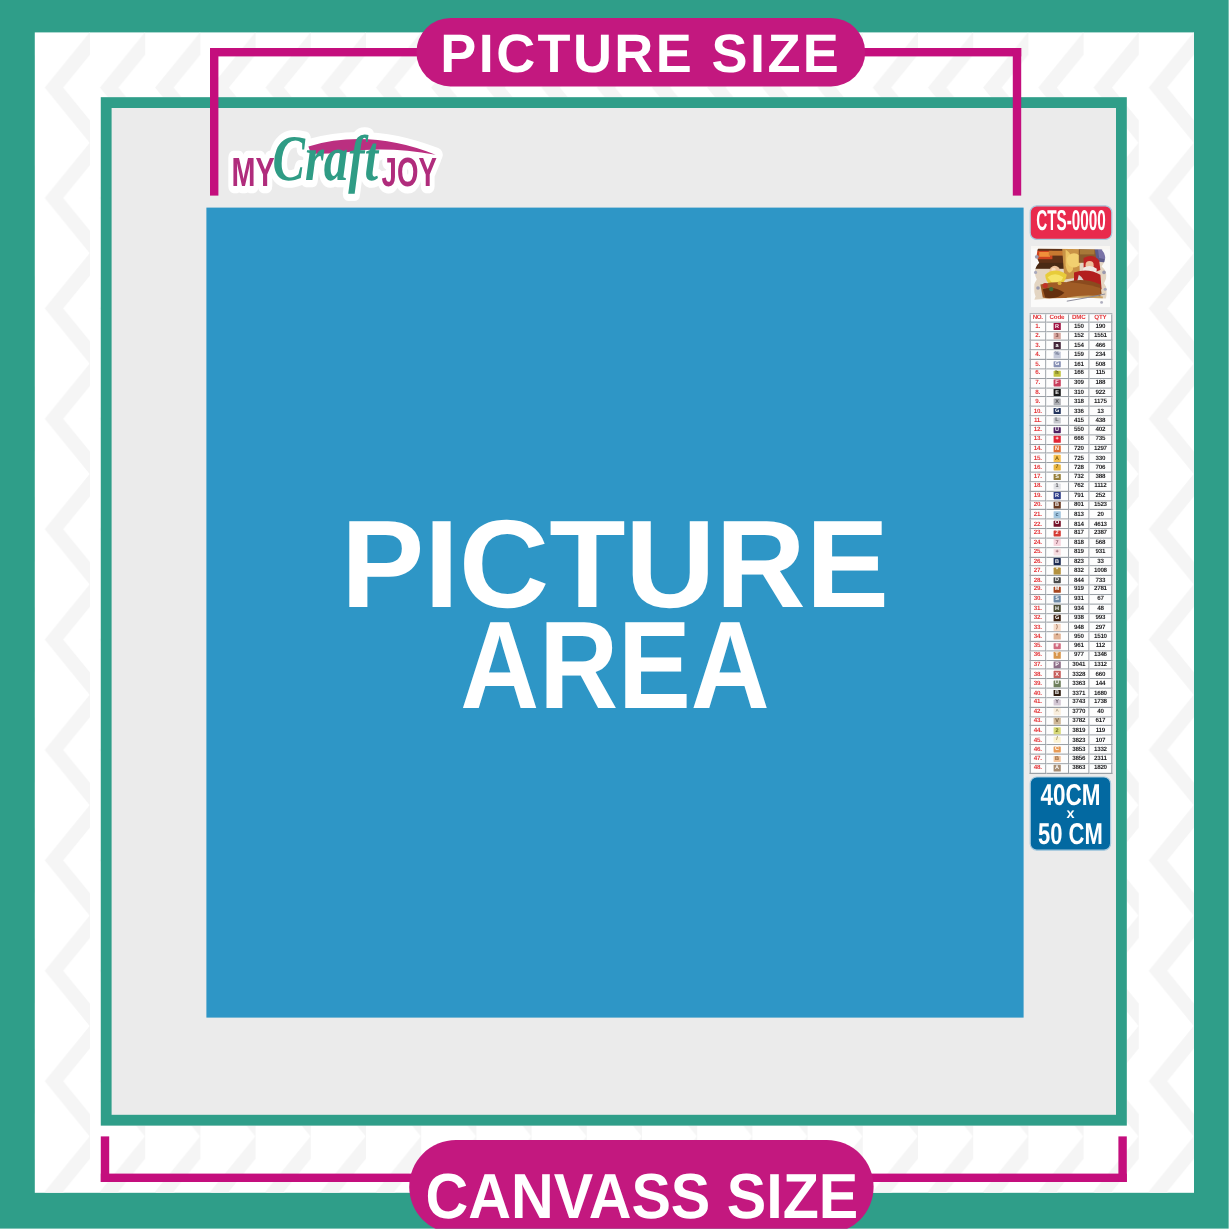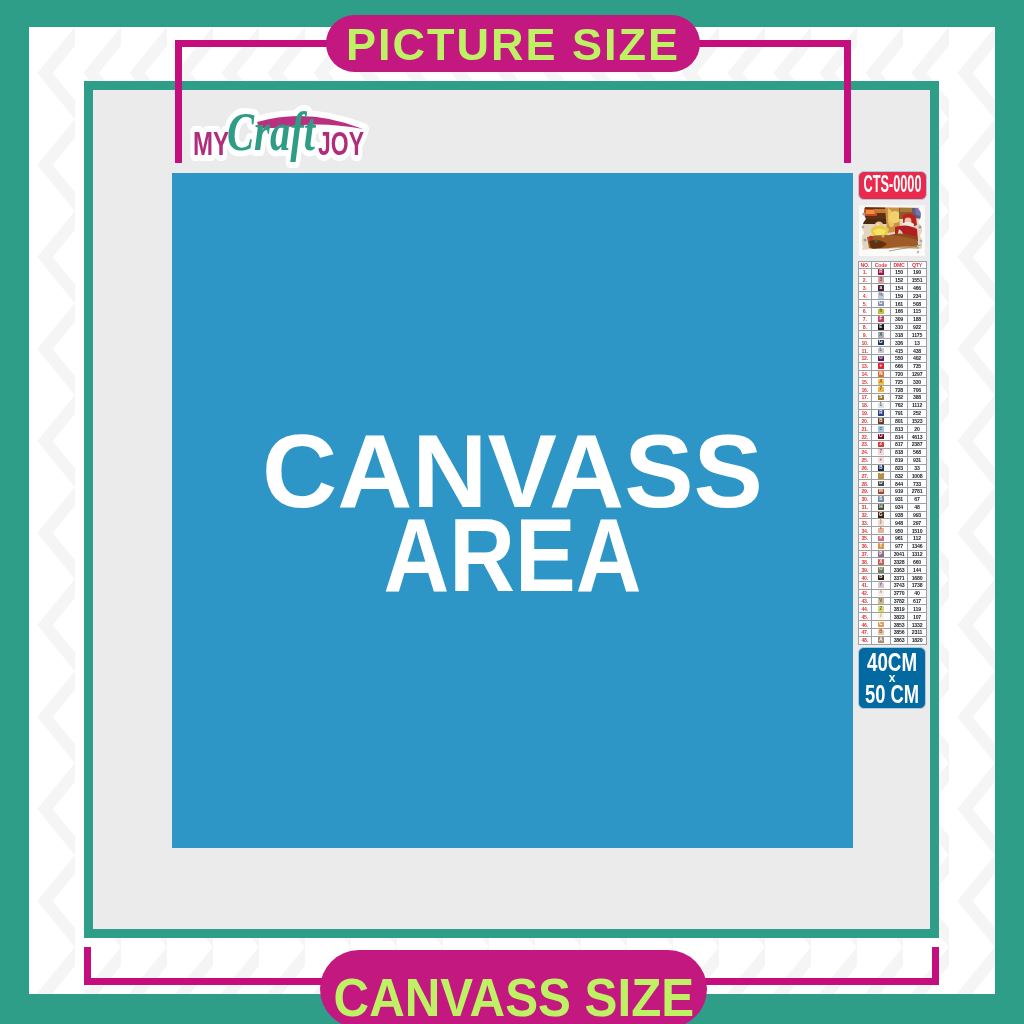--- a/index.html
+++ b/index.html
@@ -1,19 +1,19 @@
 <!DOCTYPE html>
 <html><head><meta charset="utf-8">
 <style>
   html,body{margin:0;padding:0;}
   body{width:1024px;height:1024px;overflow:hidden;font-family:"Liberation Sans",sans-serif;}
   .abs{position:absolute;}
   #stage{position:relative;width:1024px;height:1024px;background:#2f9e89;}
   .mag{background:#c40e7d;z-index:6;}
-  .pill{z-index:7;background:#c3187f;border-radius:40px;display:flex;align-items:center;justify-content:center;color:#bef264;font-weight:bold;}
+  .pill{z-index:7;background:#c3187f;border-radius:40px;display:flex;align-items:center;justify-content:center;color:#ffffff;font-weight:bold;margin-left:21px;}
   #table .tr{display:flex;height:7.835px;box-sizing:border-box;}
   #table .tr>div{border:0.5px solid #9aa0a6;border-top:none;box-sizing:border-box;background:#fdfdfd;display:flex;align-items:center;justify-content:center;overflow:hidden;}
   #table .tr>div+div{border-left:none;}
   #table .c1{width:13.5px;color:#e4383c;font-weight:bold;}
   #table .c2{width:19.5px;}
   #table .c3{width:17px;color:#1d1d1f;font-weight:bold;}
   #table .c4{width:19px;color:#1d1d1f;font-weight:bold;}
   #table{font-size:5.2px;letter-spacing:-0.2px;}
   #table .hd>div{color:#e4383c;font-weight:bold;}
   .sq{width:5.6px;height:5.6px;border-radius:0.5px;display:flex;align-items:center;justify-content:center;font-size:4.6px;font-weight:bold;line-height:1;}
@@ -55,21 +55,21 @@
 
   <text x="135" y="62" font-family="Liberation Sans" font-size="34" font-weight="bold" fill="#b02c7c" textLength="46" lengthAdjust="spacingAndGlyphs">JOY</text>
 
   <path d="M74,29 Q125,14 180,36 Q148,30 120,32 Q92,36 76,35 Z" fill="#bb2f80"></path>
 
   <text x="44" y="57" font-family="Liberation Serif" font-style="italic" font-size="54" font-weight="bold" fill="#2f9c85" textLength="88" lengthAdjust="spacingAndGlyphs">Craft</text>
 </svg>
 
 <div class="abs" style="left:172px;top:173px;width:681px;height:675px;background:#2e96c6;"></div>
 
-<div class="abs" style="left:172px;top:430px;width:681px;text-align:center;color:#fff;font-weight:bold;font-size:104px;line-height:83px;">CANVASS</div>
+<div class="abs" style="left:172px;top:430px;width:681px;text-align:center;color:#fff;font-weight:bold;font-size:104px;line-height:83px;">PICTURE</div>
 
 <div class="abs" style="left:172px;top:514px;width:681px;text-align:center;color:#fff;font-weight:bold;font-size:104px;line-height:83px;transform:scaleX(0.875);">AREA</div>
 
 <div class="abs" style="left:858px;top:171px;width:69px;height:29px;background:#e92a4d;border:1.5px solid #a9cbdf;border-radius:6px;box-sizing:border-box;display:flex;align-items:center;justify-content:center;">
   <svg width="63" height="25">
         <text x="31.5" y="19" text-anchor="middle" font-family="Liberation Sans" font-weight="bold" font-size="24" fill="#fff" textLength="58" lengthAdjust="spacingAndGlyphs">CTS-0000</text>
       </svg>
 </div>
 
 <svg class="abs" style="left:859px;top:205px;" width="66" height="51" viewBox="0 0 66 51">

